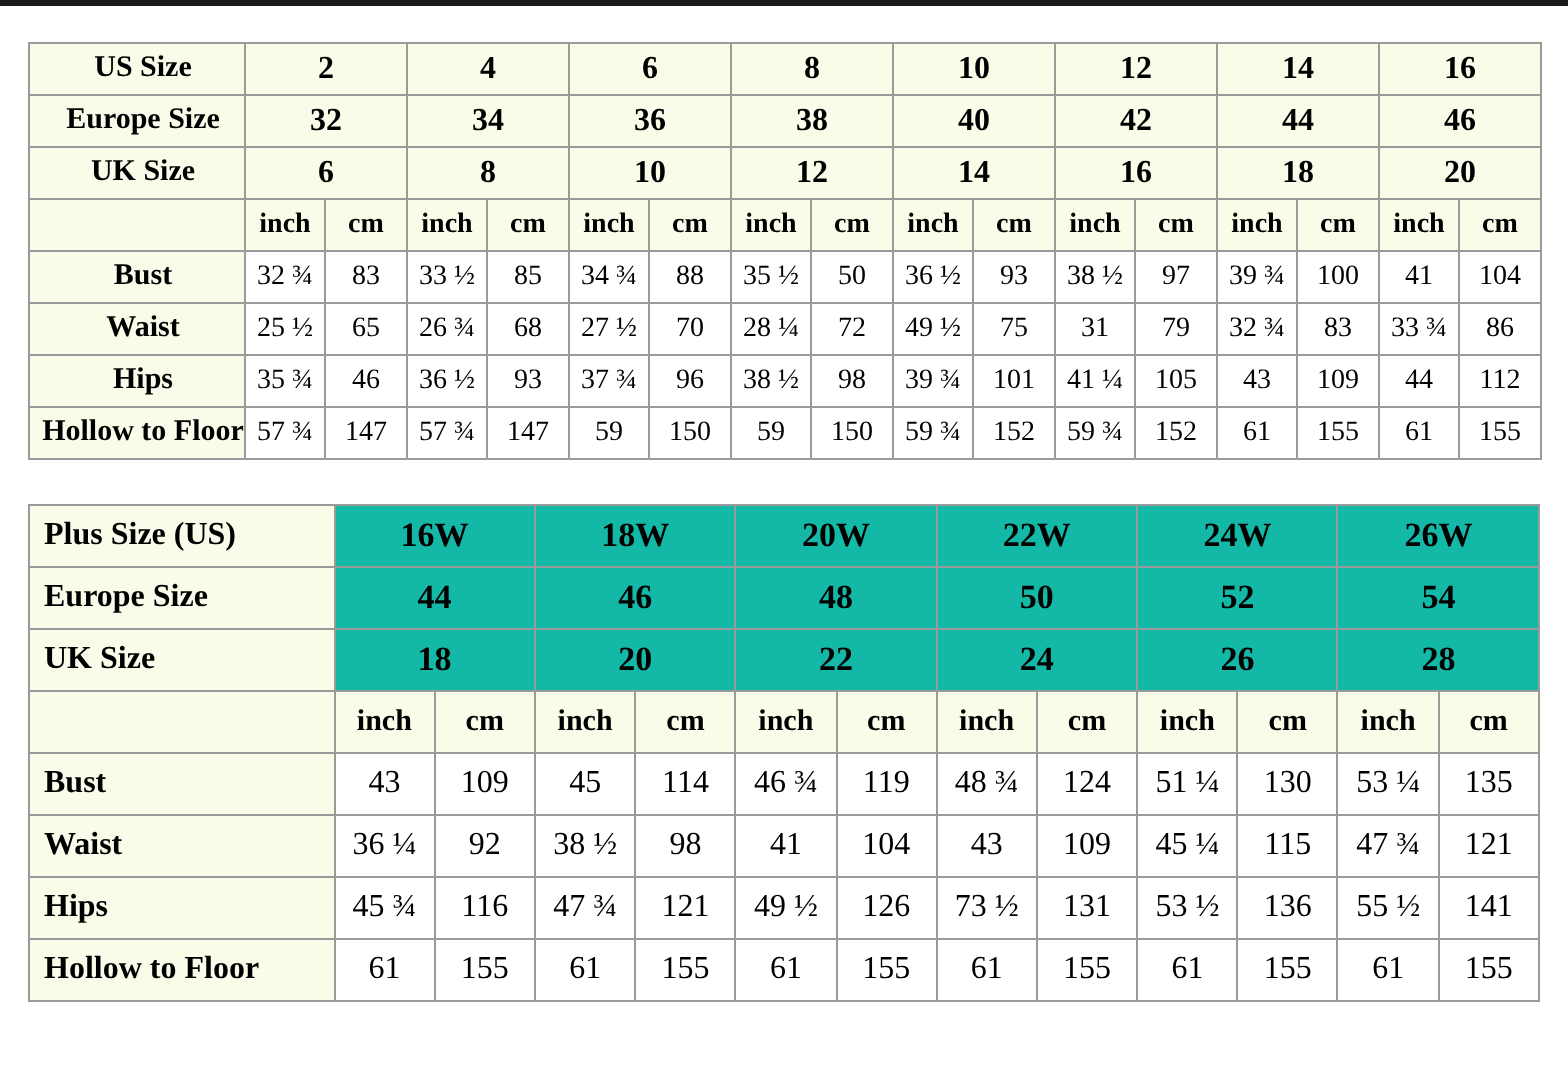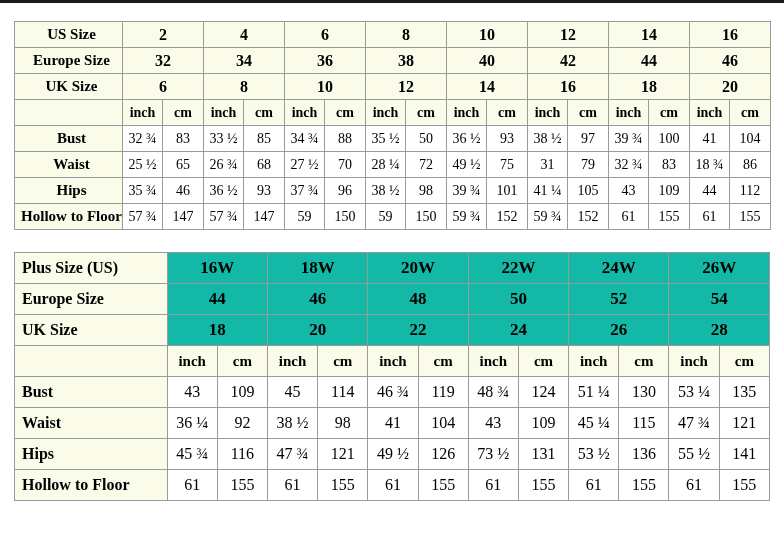--- a/index.html
+++ b/index.html
@@ -221,21 +221,21 @@
           <td class="datacell">27 ½</td>
           <td class="datacell">70</td>
           <td class="datacell">28 ¼</td>
           <td class="datacell">72</td>
           <td class="datacell">49 ½</td>
           <td class="datacell">75</td>
           <td class="datacell">31</td>
           <td class="datacell">79</td>
           <td class="datacell">32 ¾</td>
           <td class="datacell">83</td>
-          <td class="datacell">18 ¾</td>
+          <td class="datacell">33 ¾</td>
           <td class="datacell">86</td>
         </tr>
         <tr>
           <td class="rowhead">Hips</td>
           <td class="datacell">35 ¾</td>
           <td class="datacell">46</td>
           <td class="datacell">36 ½</td>
           <td class="datacell">93</td>
           <td class="datacell">37 ¾</td>
           <td class="datacell">96</td>

